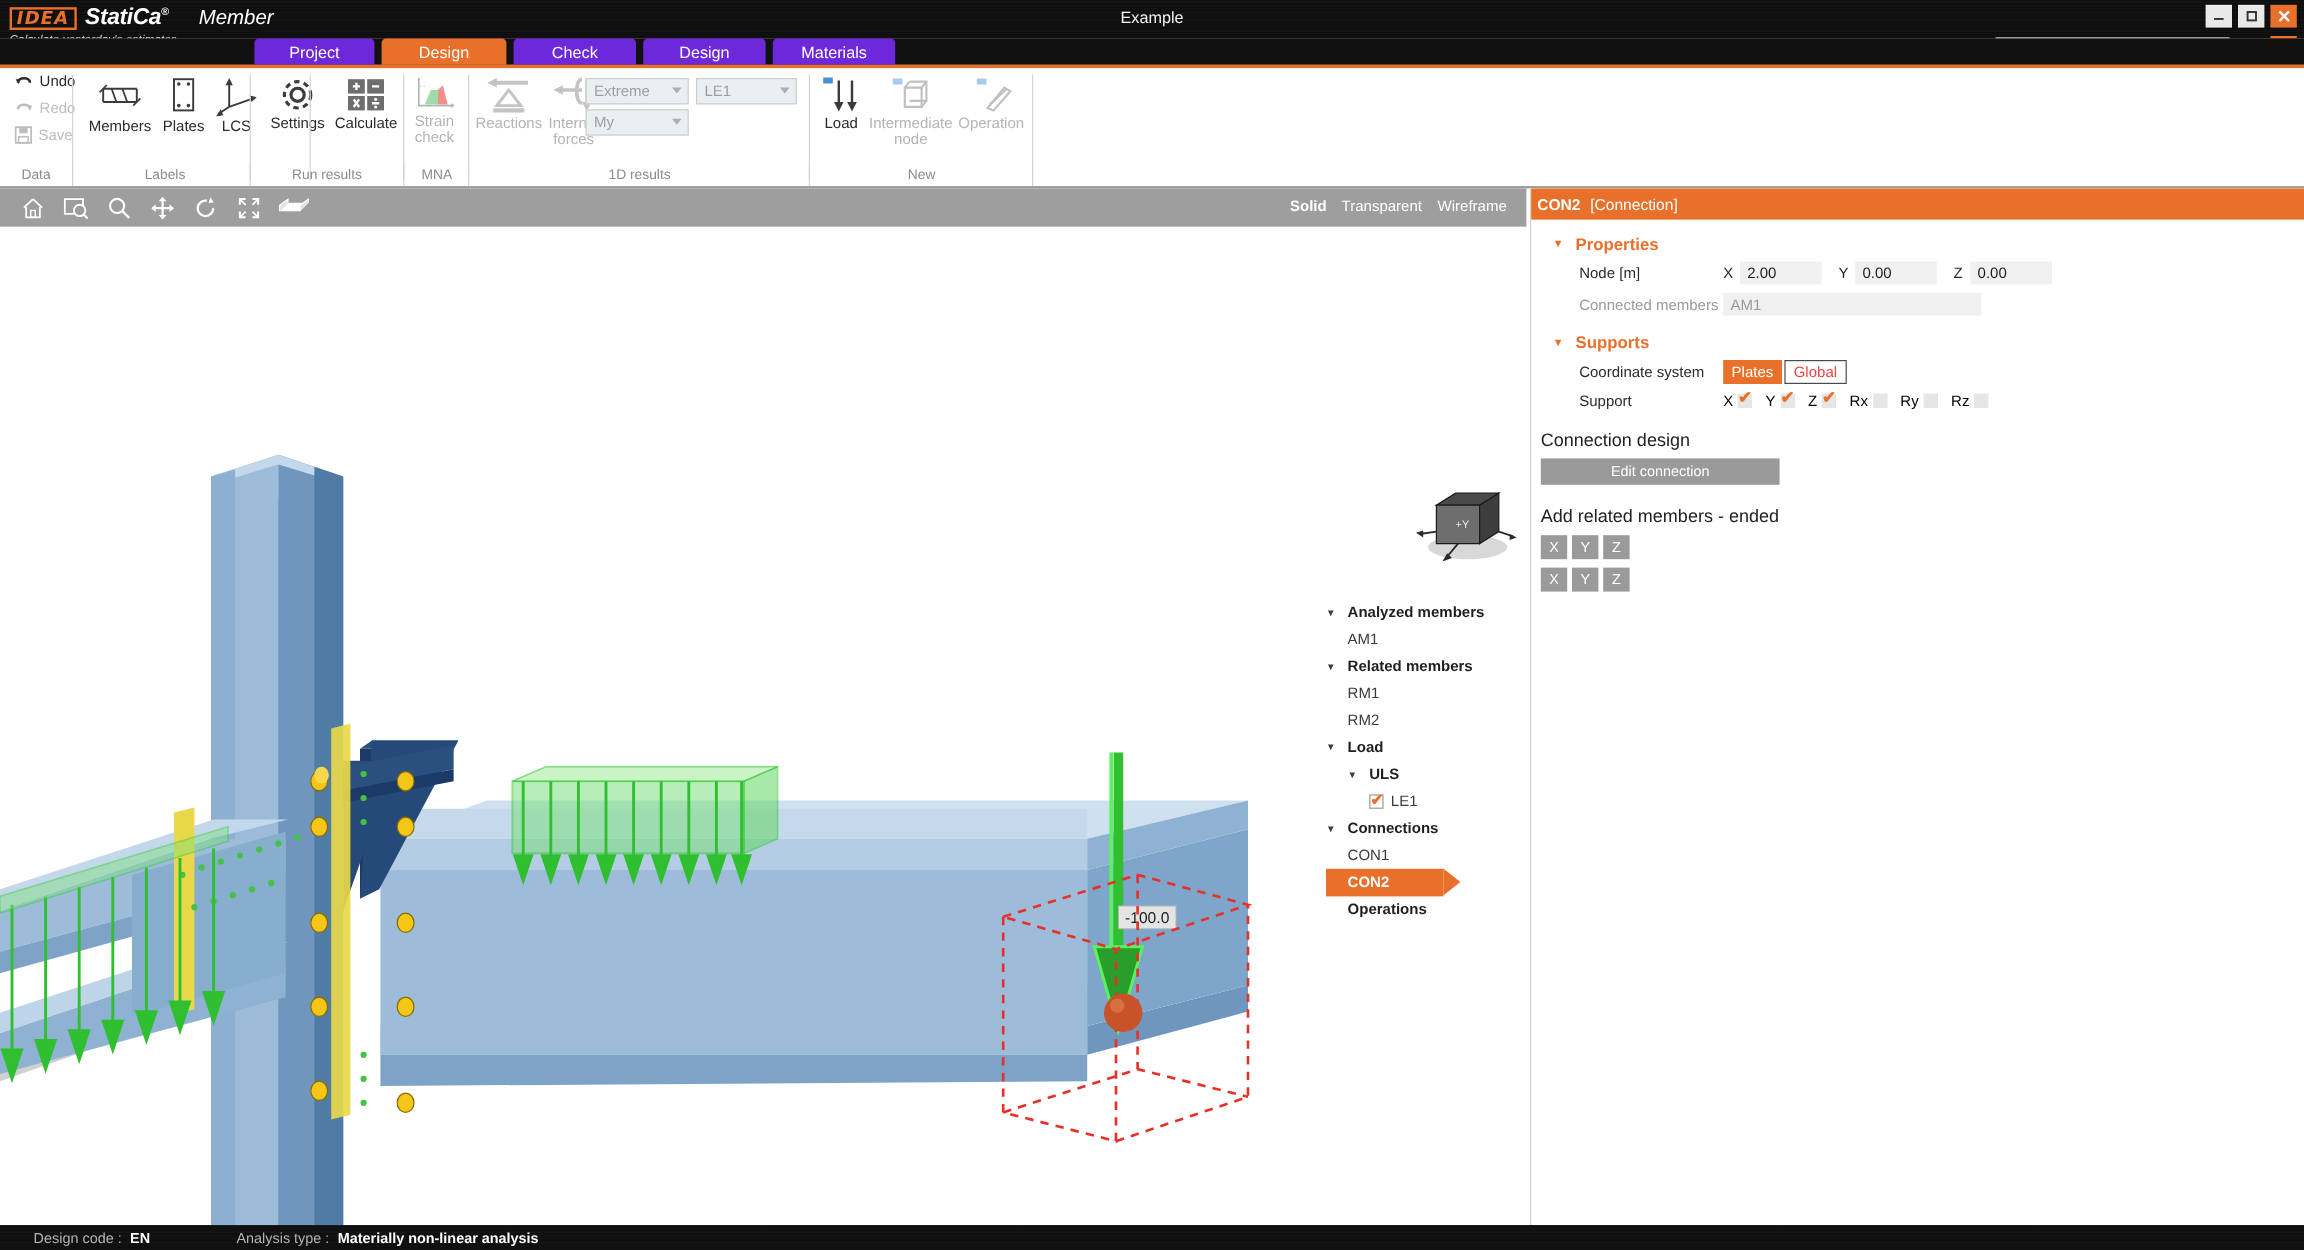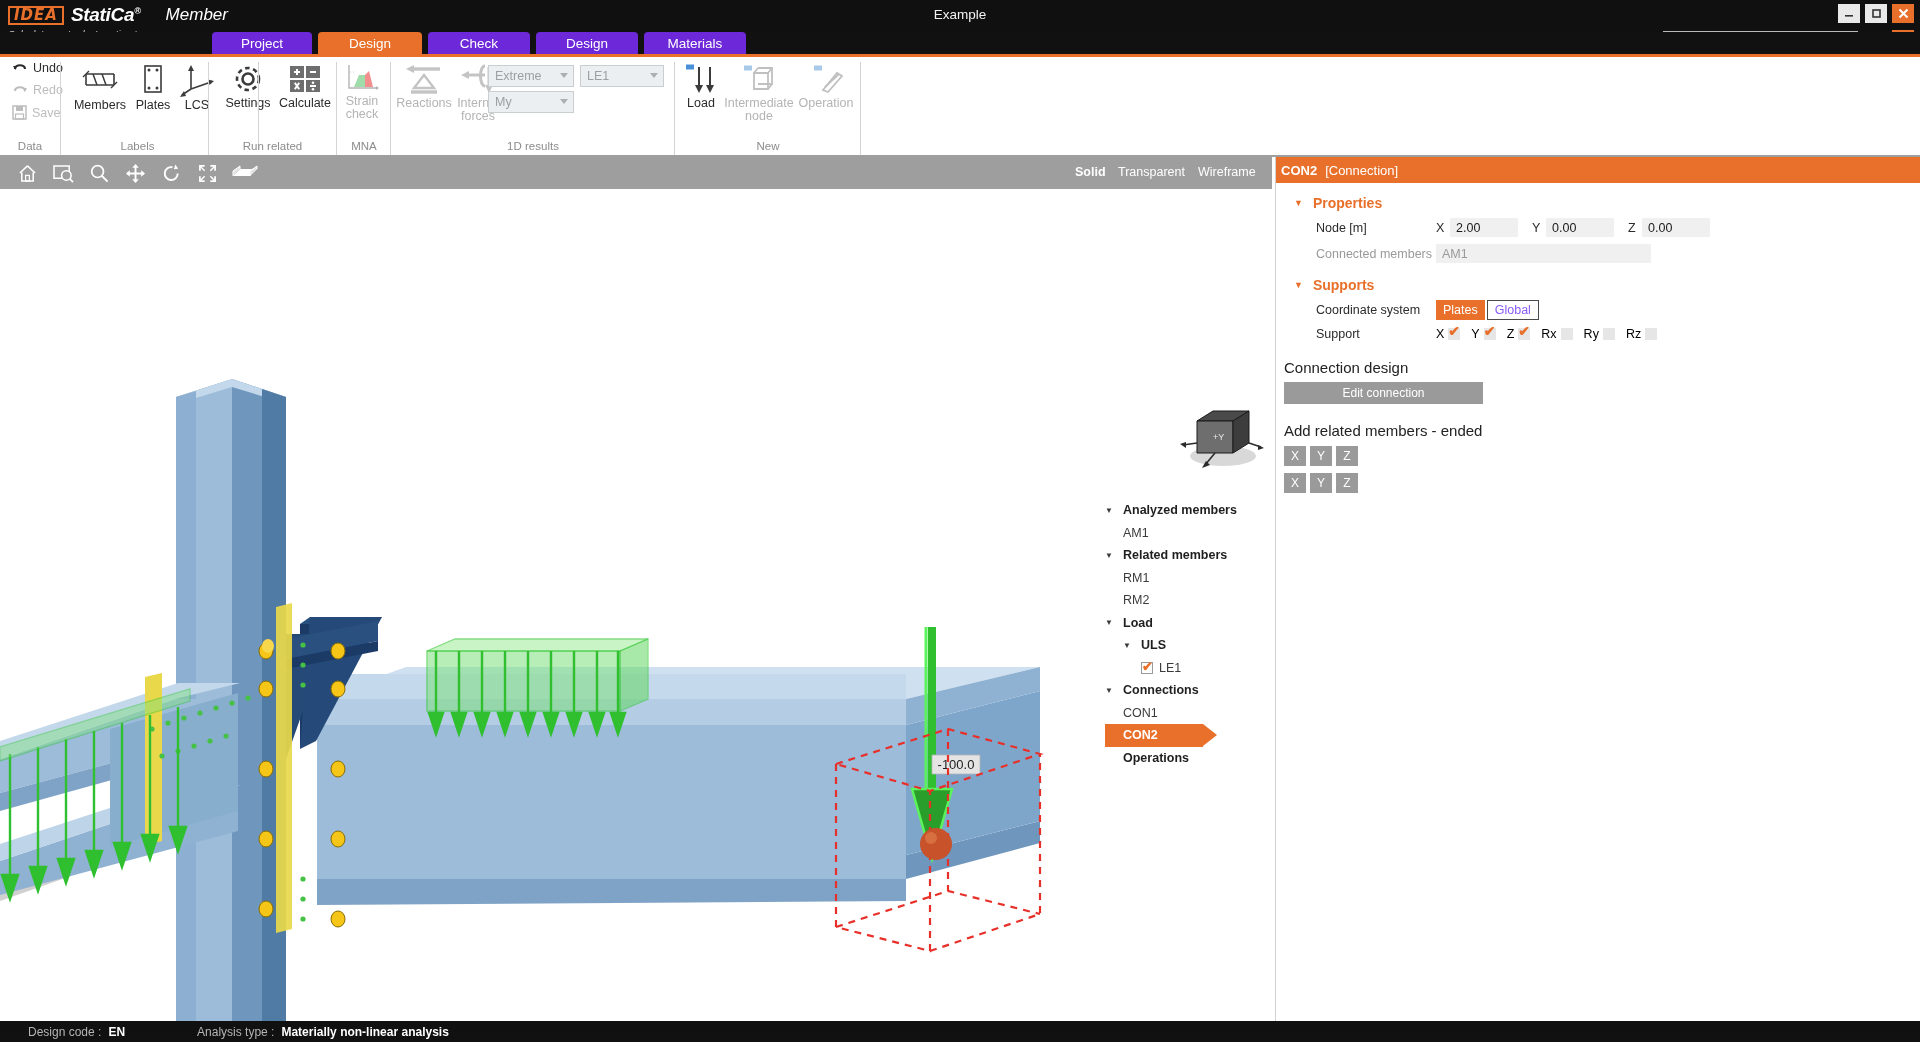--- a/index.html
+++ b/index.html
@@ -98,21 +98,21 @@
   .sect .car{ color:#E8702A; font-size:9px;}
   .sect .stxt{ color:#E8702A; font-weight:bold; font-size:14px;}
   .frow{ display:flex; align-items:center; margin-top:7px; padding-left:40px; font-size:12.5px;}
   .flab{ width:120px; color:#2b2b2b;}
   .flab.dis{ color:#9a9a9a;}
   .axl{ width:14px; color:#2b2b2b;}
   .fval{ width:68px; height:19px; background:#f0f0f0; padding-left:6px; display:flex; align-items:center; color:#1a1a1a; font-size:12.5px;}
   .fval.wide{ width:215px; color:#9a9a9a;}
   .segbtn{ height:20px; padding:0 7px; display:flex; align-items:center; font-size:12.5px;}
   .segbtn.on{ background:#E8702A; color:#fff;}
-  .segbtn.off{ background:#fff; color:#8b5cf6; border:1px solid #4a4a4a;}
+  .segbtn.off{ background:#fff; color:#ef4444; border:1px solid #4a4a4a;}
   .supitem{ display:flex; align-items:center; gap:4px; margin-right:11px; font-size:12.5px;}
   .supbox{ width:12px; height:12px; background:#e6e6e6; display:inline-block; position:relative;}
   .supbox.ck{ background:#e6e6e6;}
   .supbox.ck::after{ content:"✔"; position:absolute; left:0px; top:-5px; color:#E8702A; font-size:14px; font-weight:bold;}
   .plabel{ padding-left:8px; margin-top:18px; font-size:15px; color:#222;}
   .bigbtn{ margin-left:8px; margin-top:6px; width:199px; height:22px; background:#9a9a9a; color:#fff;
            display:flex; align-items:center; justify-content:center; font-size:12px;}
   .xyzrow{ display:flex; gap:4px; margin-left:8px; margin-top:7px;}
   .xyzbtn{ width:22px; height:20px; background:#9a9a9a; color:#fff; display:flex; align-items:center; justify-content:center; font-size:12px;}
   
@@ -338,21 +338,21 @@
     </svg>
     <span>Operation</span>
   </div>
   <div class="rsep" style="left:860px;"></div>
 </div>
 
 <div class="rlabel" style="left:0px;width:60px;">Data</div>
 <div class="rlabel-line" style="left:60px;"></div>
 <div class="rlabel" style="left:62px;width:151px;">Labels</div>
 <div class="rlabel-line" style="left:208px;"></div>
-<div class="rlabel" style="left:210px;width:125px;">Run related</div>
+<div class="rlabel" style="left:210px;width:125px;">Run results</div>
 <div class="rlabel-line" style="left:336px;"></div>
 <div class="rlabel" style="left:338px;width:52px;">MNA</div>
 <div class="rlabel-line" style="left:390px;"></div>
 <div class="rlabel" style="left:392px;width:282px;">1D results</div>
 <div class="rlabel-line" style="left:674px;"></div>
 <div class="rlabel" style="left:676px;width:184px;">New</div>
 <div class="rlabel-line" style="left:860px;"></div>
 <div class="ribbon-bottom"></div>
 
 <div class="viewbar">

